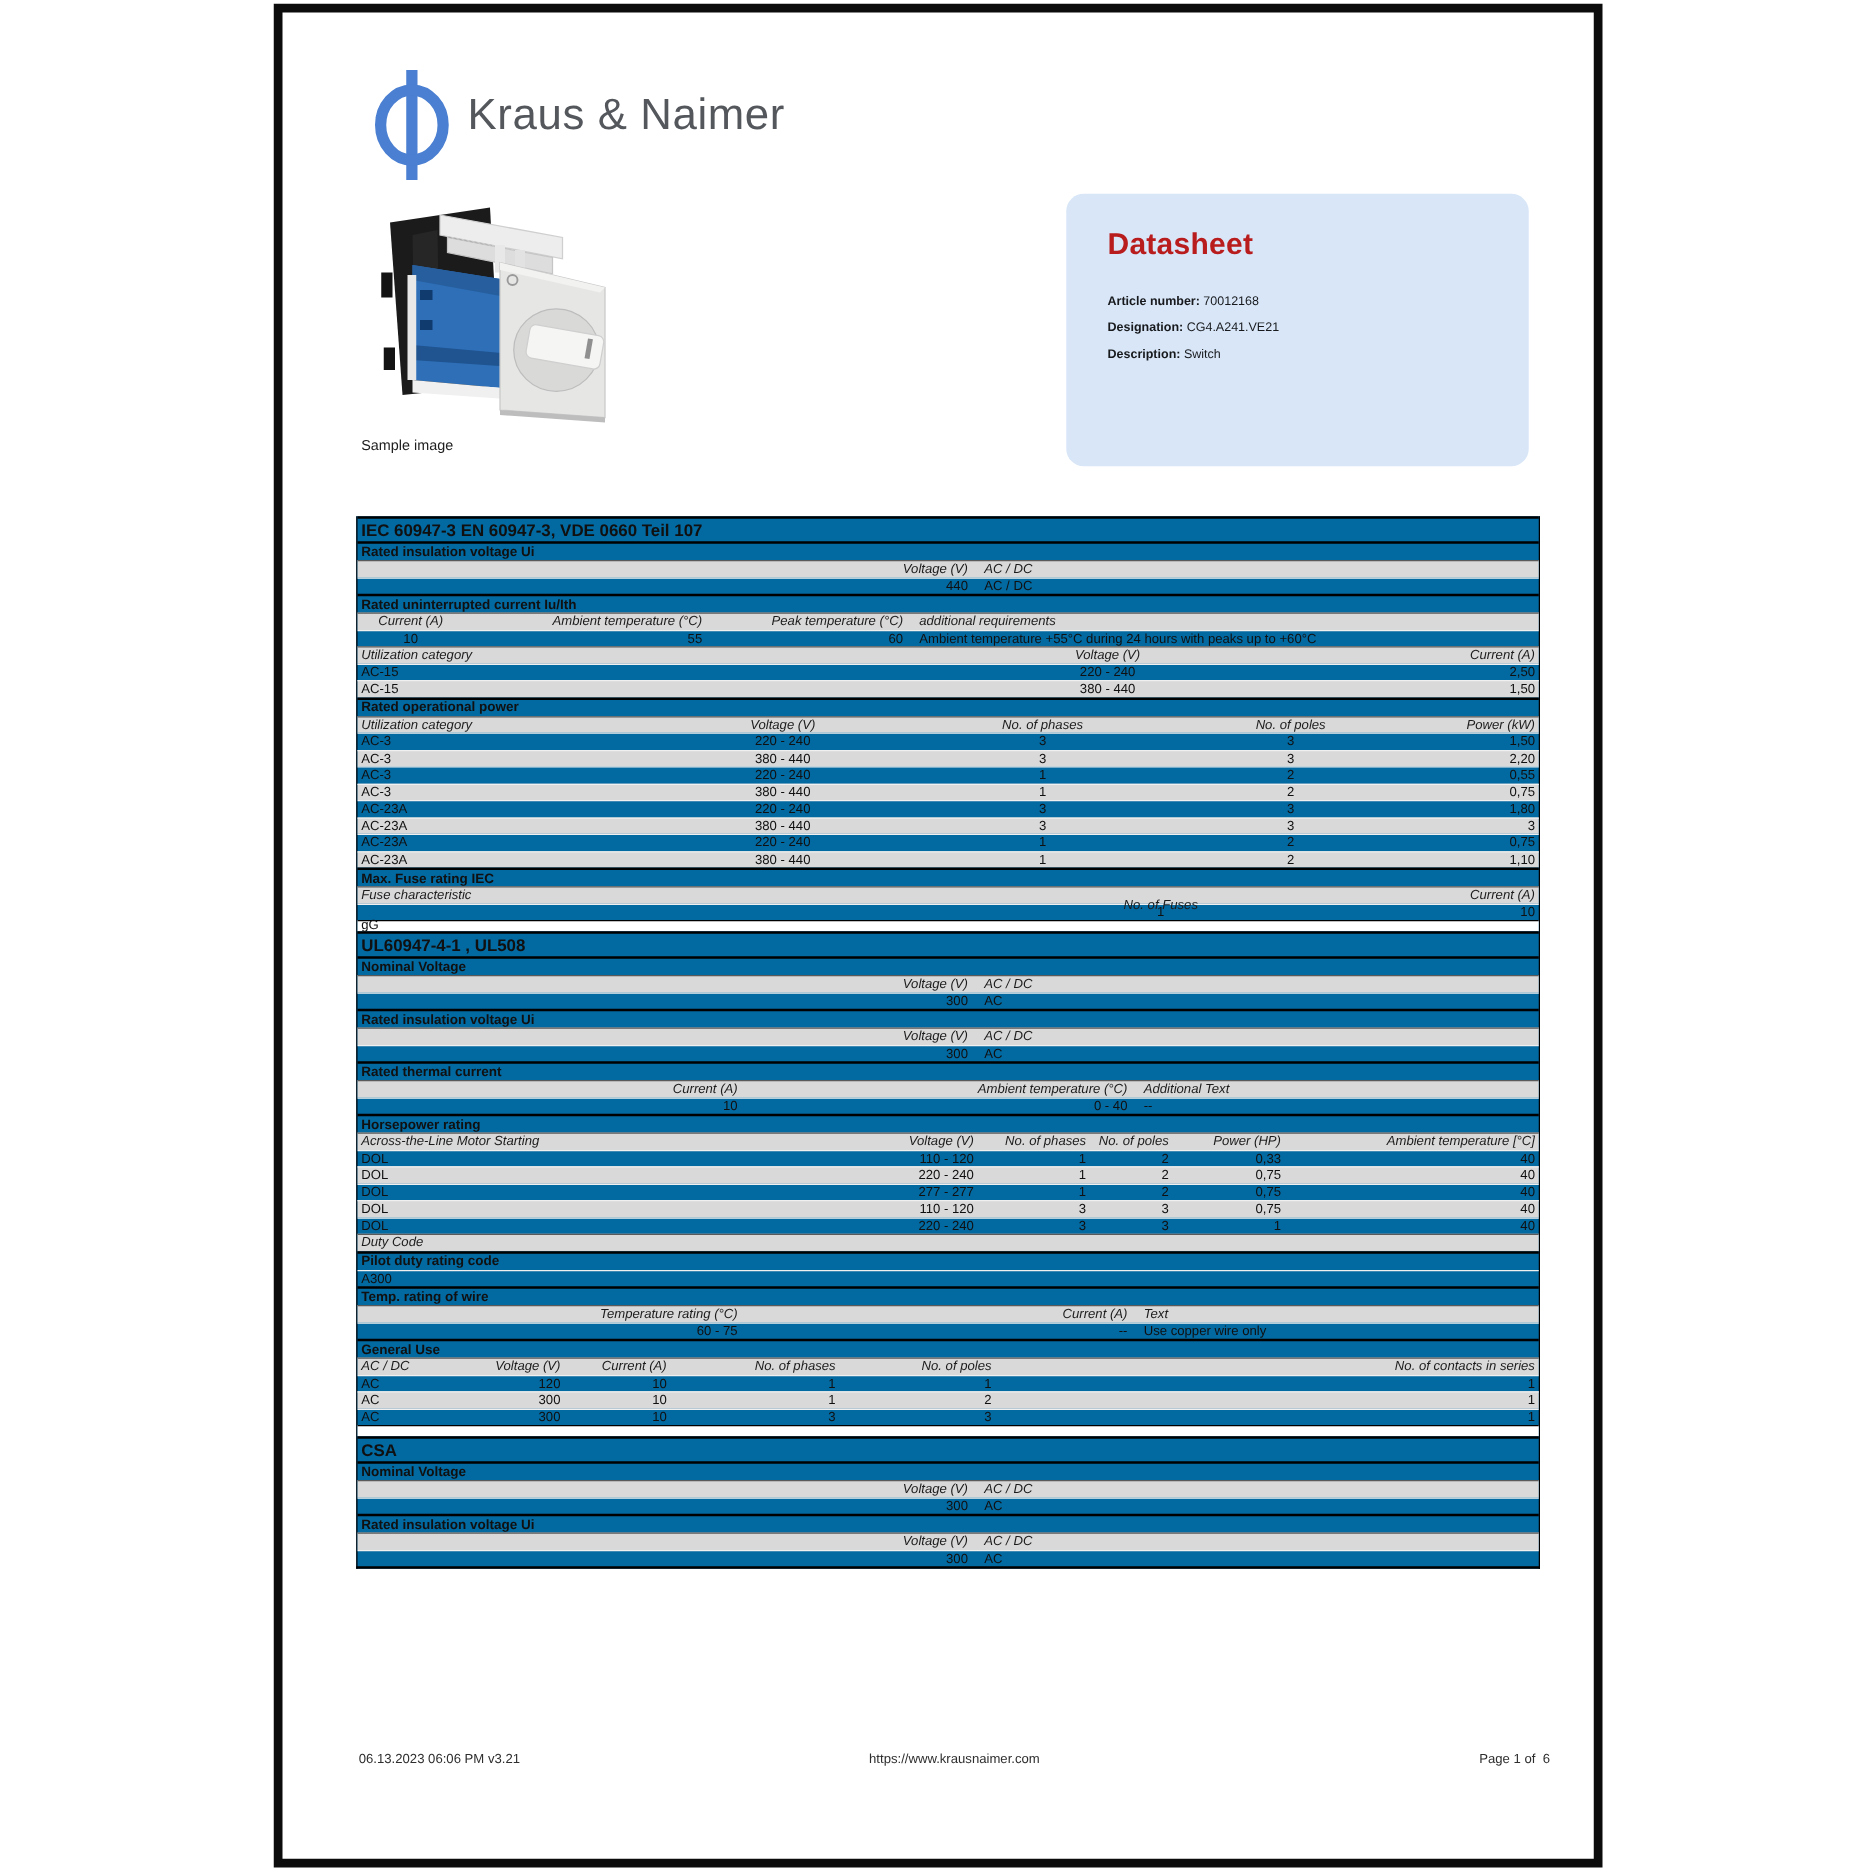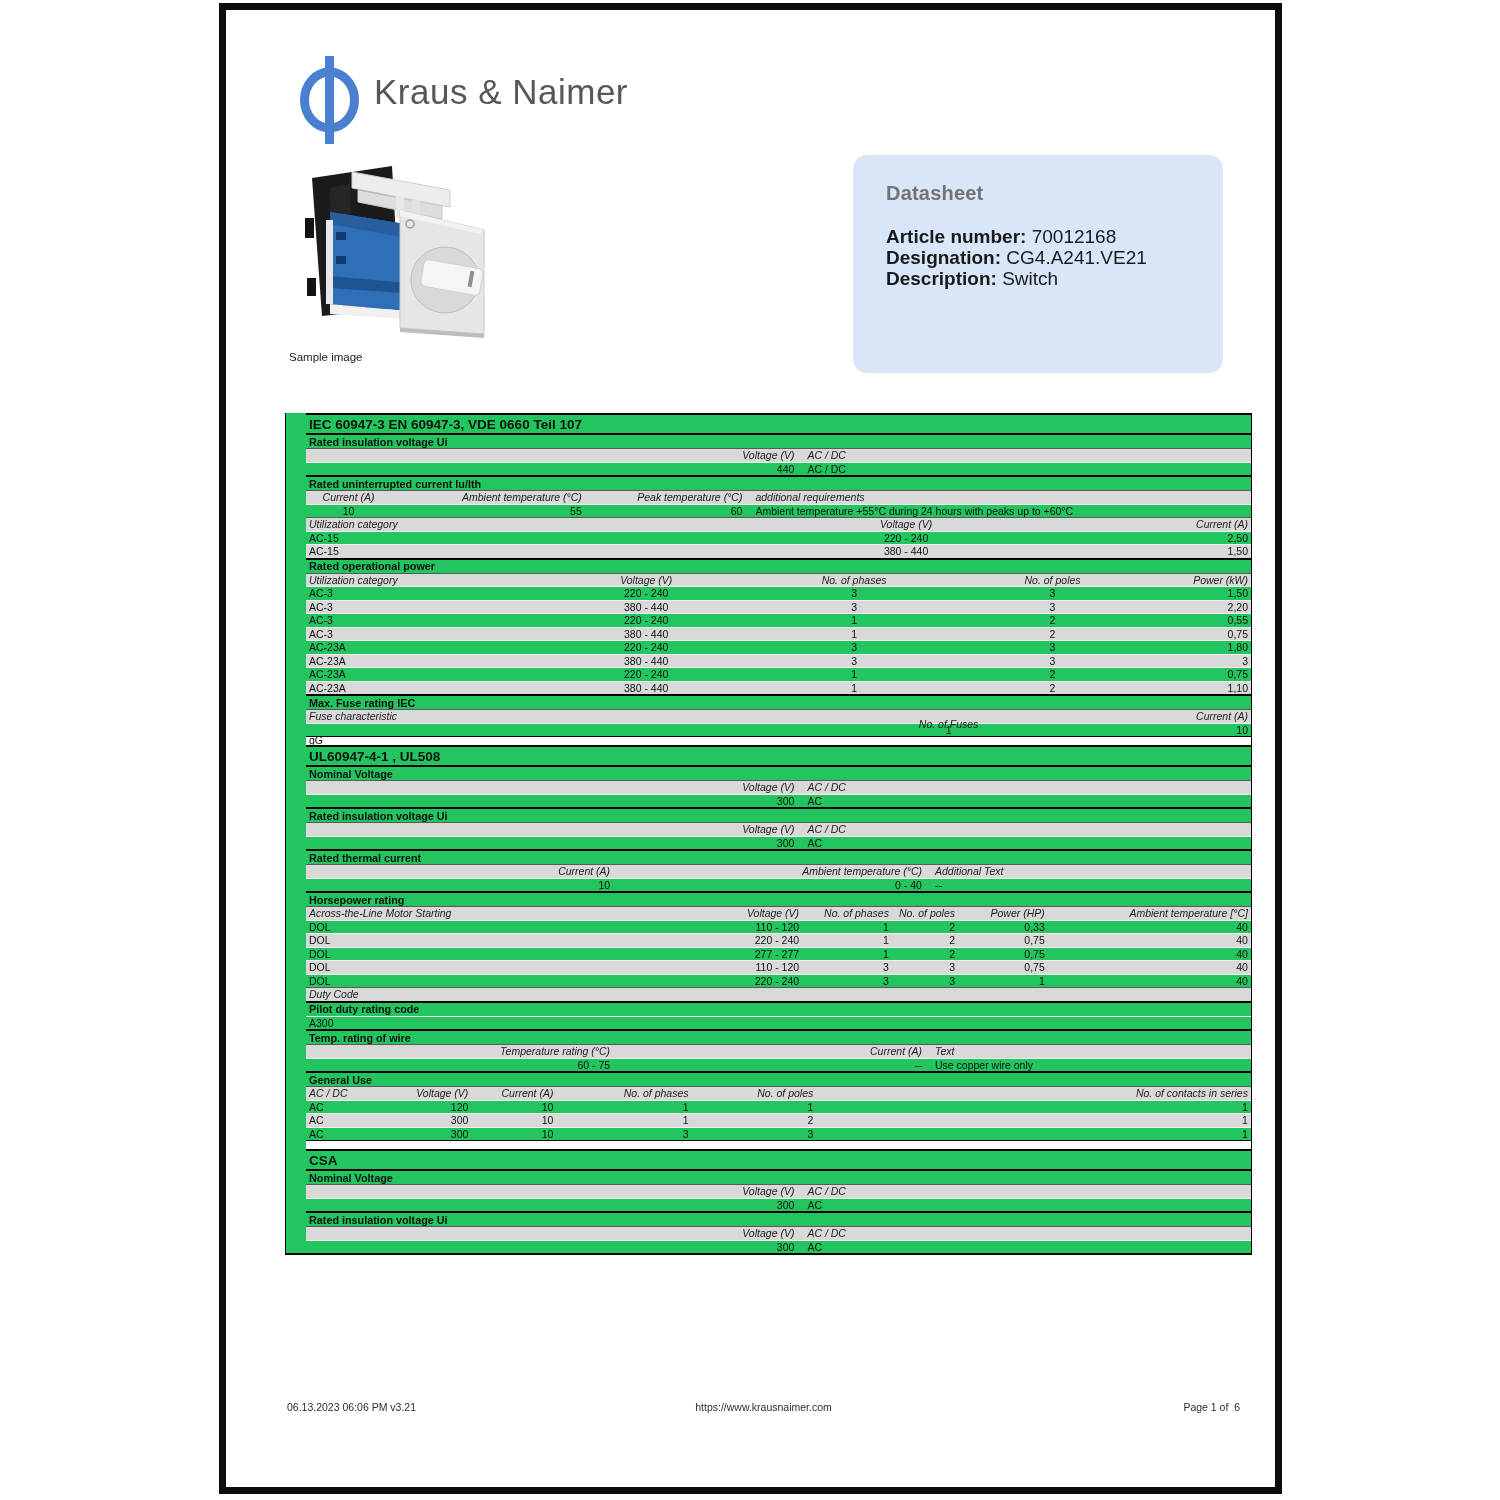--- a/index.html
+++ b/index.html
@@ -18,29 +18,28 @@
     font-weight:400; letter-spacing:0.5px;
   }
   
   .sample-image { position:absolute; left:74px; top:150px; width:192px; height:186px; }
   .sample-caption { position:absolute; left:63px; top:341px; font-size:11.5px; color:#202020; }
   
   .card {
     position:absolute; left:627px; top:145px; width:370px; height:218px;
     background:#d8e6f8; border-radius:14px;
   }
-  .card-title { margin:27px 0 0 33px; font-size:20px; font-weight:700; color:#737373; letter-spacing:0.2px; }
-  .card-fields { margin:21px 0 0 33px; font-size:19px; line-height:21px; color:#17191c; }
+  .card-title { margin:27px 0 0 33px; font-size:24px; font-weight:700; color:#b91c1c; letter-spacing:0.2px; }
+  .card-fields { margin:21px 0 0 33px; font-size:10px; line-height:21px; color:#17191c; }
   .card-fields b { font-weight:700; }
   
   .spec-table {
     position:absolute; left:59px; top:403px; width:945px;
     border-left:1.5px solid #000; border-right:1.5px solid #000; border-bottom:2px solid #000;
-    background:#22c55e;
-    padding-left:20px;
+    background:#0369a1;
   }
   .trow { display:flex; align-items:center; height:12.5px; border-top:1px solid #f0f0f0; font-size:10.5px; color:#101010; }
   .trow.shaded { background:#d9d9d9; }
   .trow.header { background:#d9d9d9; font-style:italic; border-top:1px solid #5a5a5a; color:#1c1c1c; }
   .trow.section { height:13px; border-top:2px solid #000; font-weight:700; font-size:10.8px; }
   .trow.title  { height:18px; border-top:2px solid #000; font-weight:700; font-size:13.5px; }
   .trow.gap { height:8px; border-top:1px solid #000; background:#fff; }
   .tcell { box-sizing:border-box; padding:0 3px; white-space:nowrap; overflow:hidden; }
   .tcell.l { text-align:left; }
   .tcell.c { text-align:center; }

